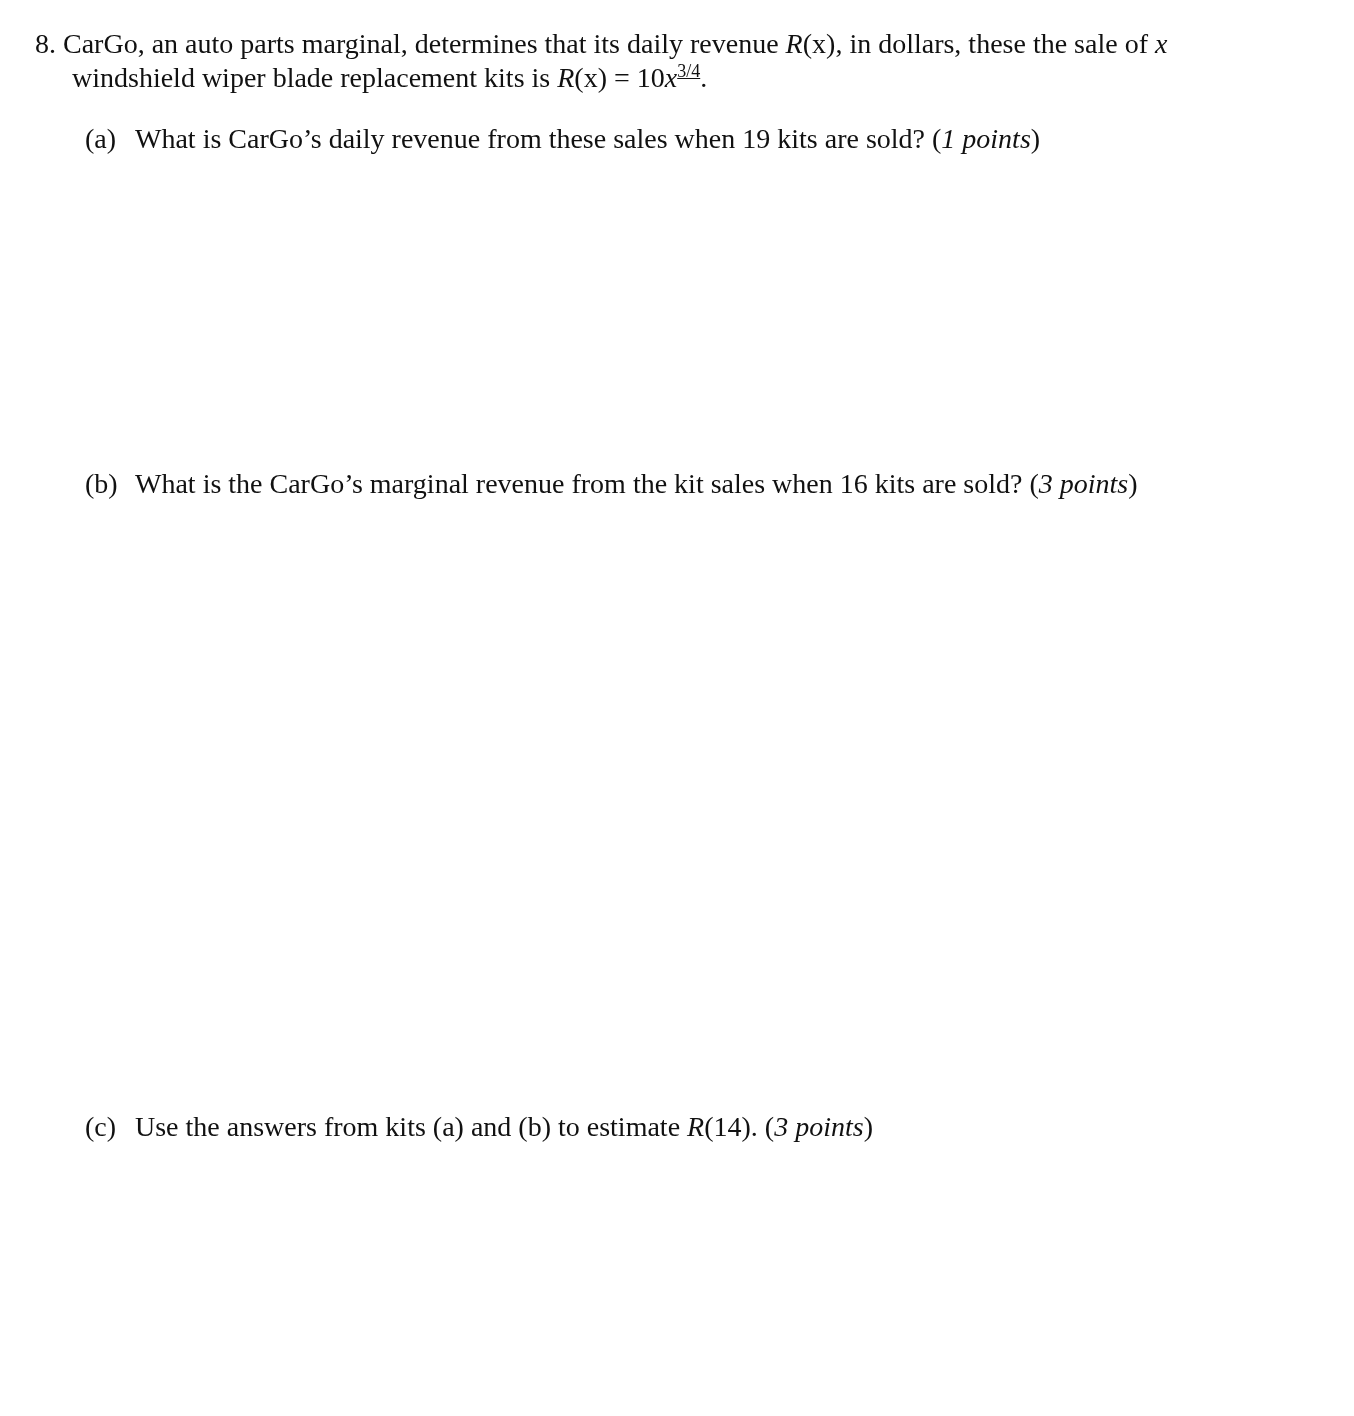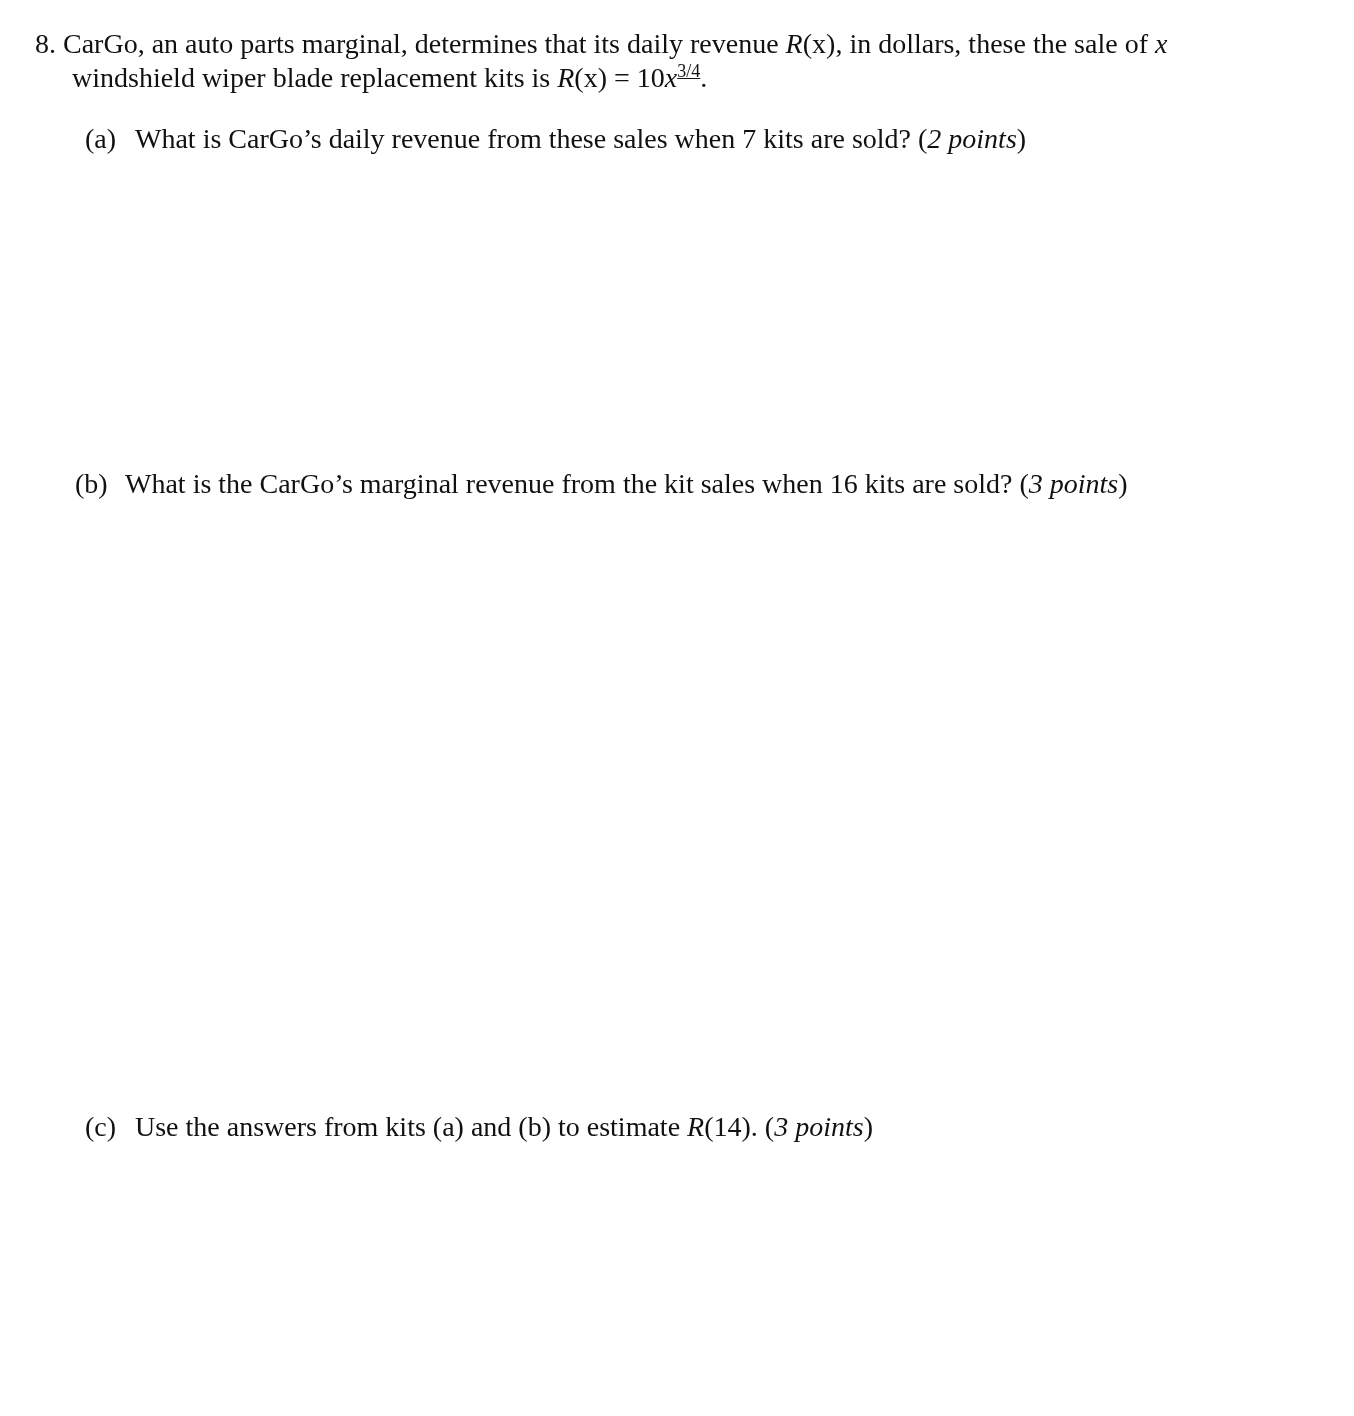--- a/index.html
+++ b/index.html
@@ -22,22 +22,22 @@
   <div class="line serif" style="top:27px; left:35px;">
     <span>8.</span>
     <span>CarGo, an auto parts marginal, determines that its daily revenue </span><span class="math">R</span><span>(x)</span><span>, in dollars, these the sale of </span><span class="math">x</span>
   </div>
   <div class="line serif" style="top:61px; left:72px;">
     <span>windshield wiper blade replacement kits is </span><span class="math">R</span><span>(x)</span><span> = 10</span><span class="math">x</span><sup>3/4</sup><span>.</span>
   </div>
 </div>
 
 <div class="line serif" style="top:122px; left:85px;">
-  <span class="part-label">(a)</span><span>What is CarGo’s daily revenue from these sales when 7 kits are sold? </span><span>(</span><span class="pts">2 points</span><span>)</span>
+  <span class="part-label">(a)</span><span>What is CarGo’s daily revenue from these sales when 19 kits are sold? </span><span>(</span><span class="pts">1 points</span><span>)</span>
 </div>
 
-<div class="line serif" style="top:467px; left:75px;">
+<div class="line serif" style="top:467px; left:85px;">
   <span class="part-label">(b)</span><span>What is the CarGo’s marginal revenue from the kit sales when 16 kits are sold? </span><span>(</span><span class="pts">3 points</span><span>)</span>
 </div>
 
 <div class="line serif" style="top:1110px; left:85px;">
   <span class="part-label">(c)</span><span>Use the answers from kits (a) and (b) to estimate </span><span class="math">R</span><span>(14).</span><span> </span><span>(</span><span class="pts">3 points</span><span>)</span>
 </div>
 
 </body></html>

